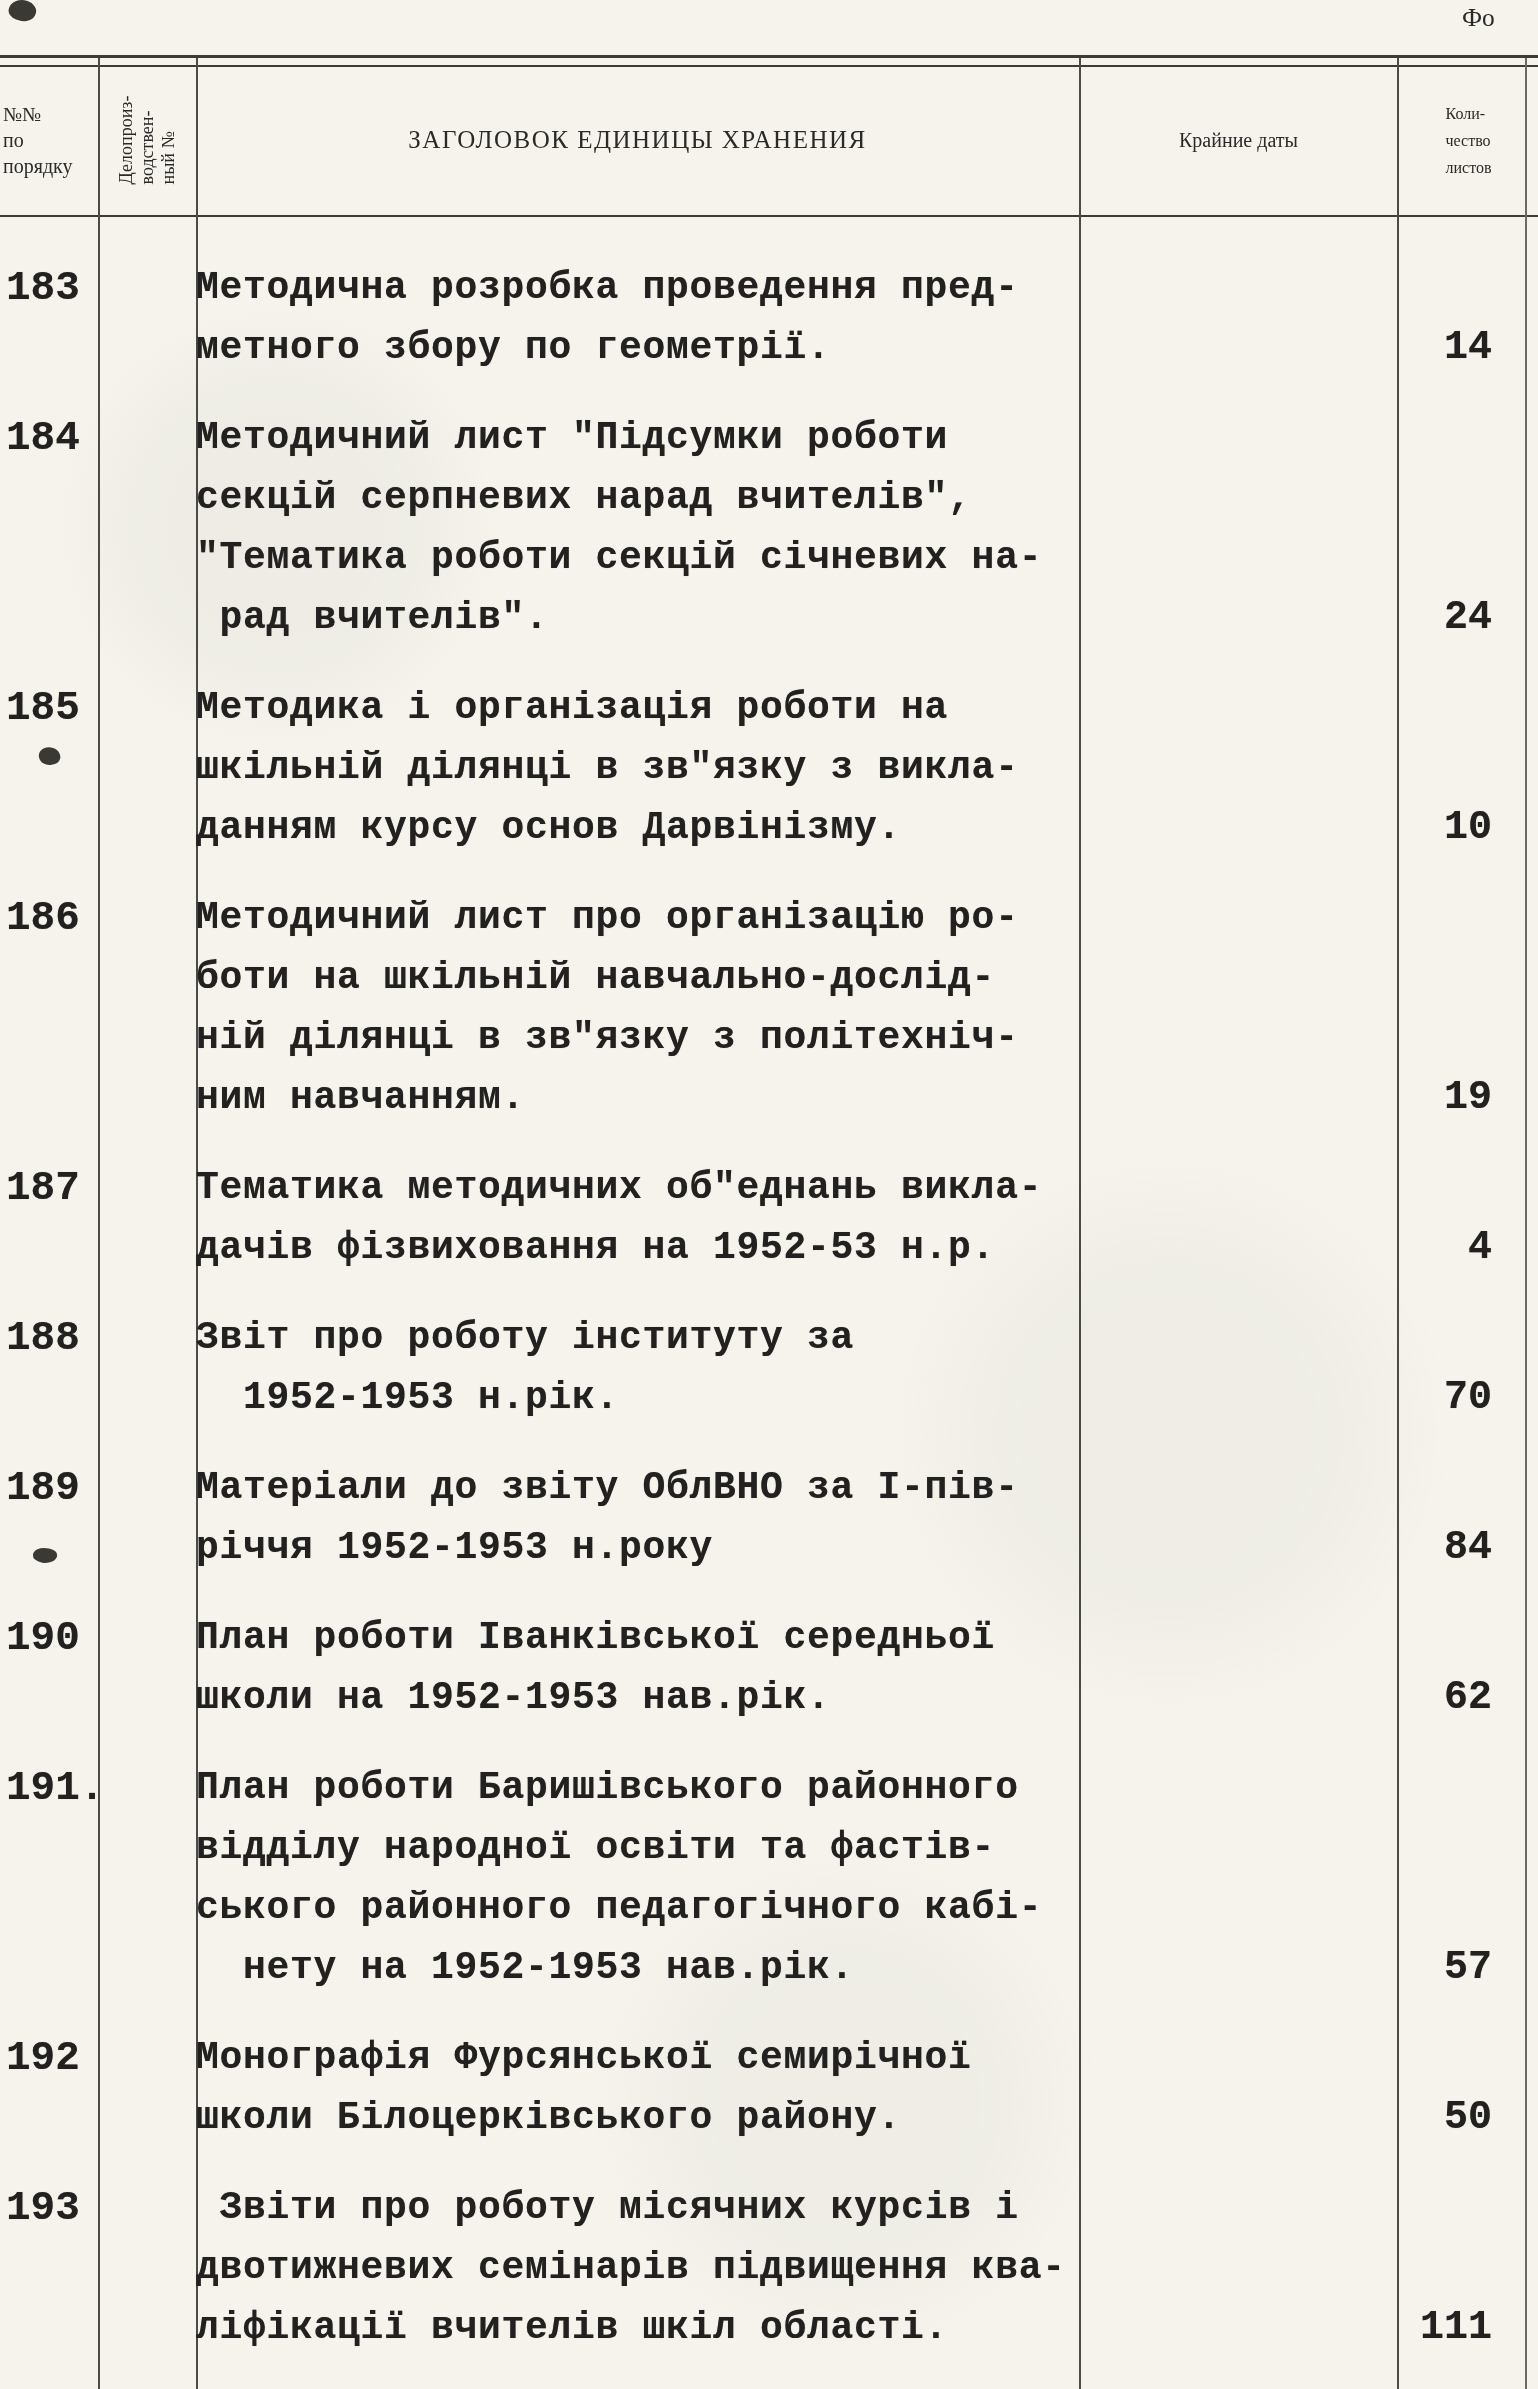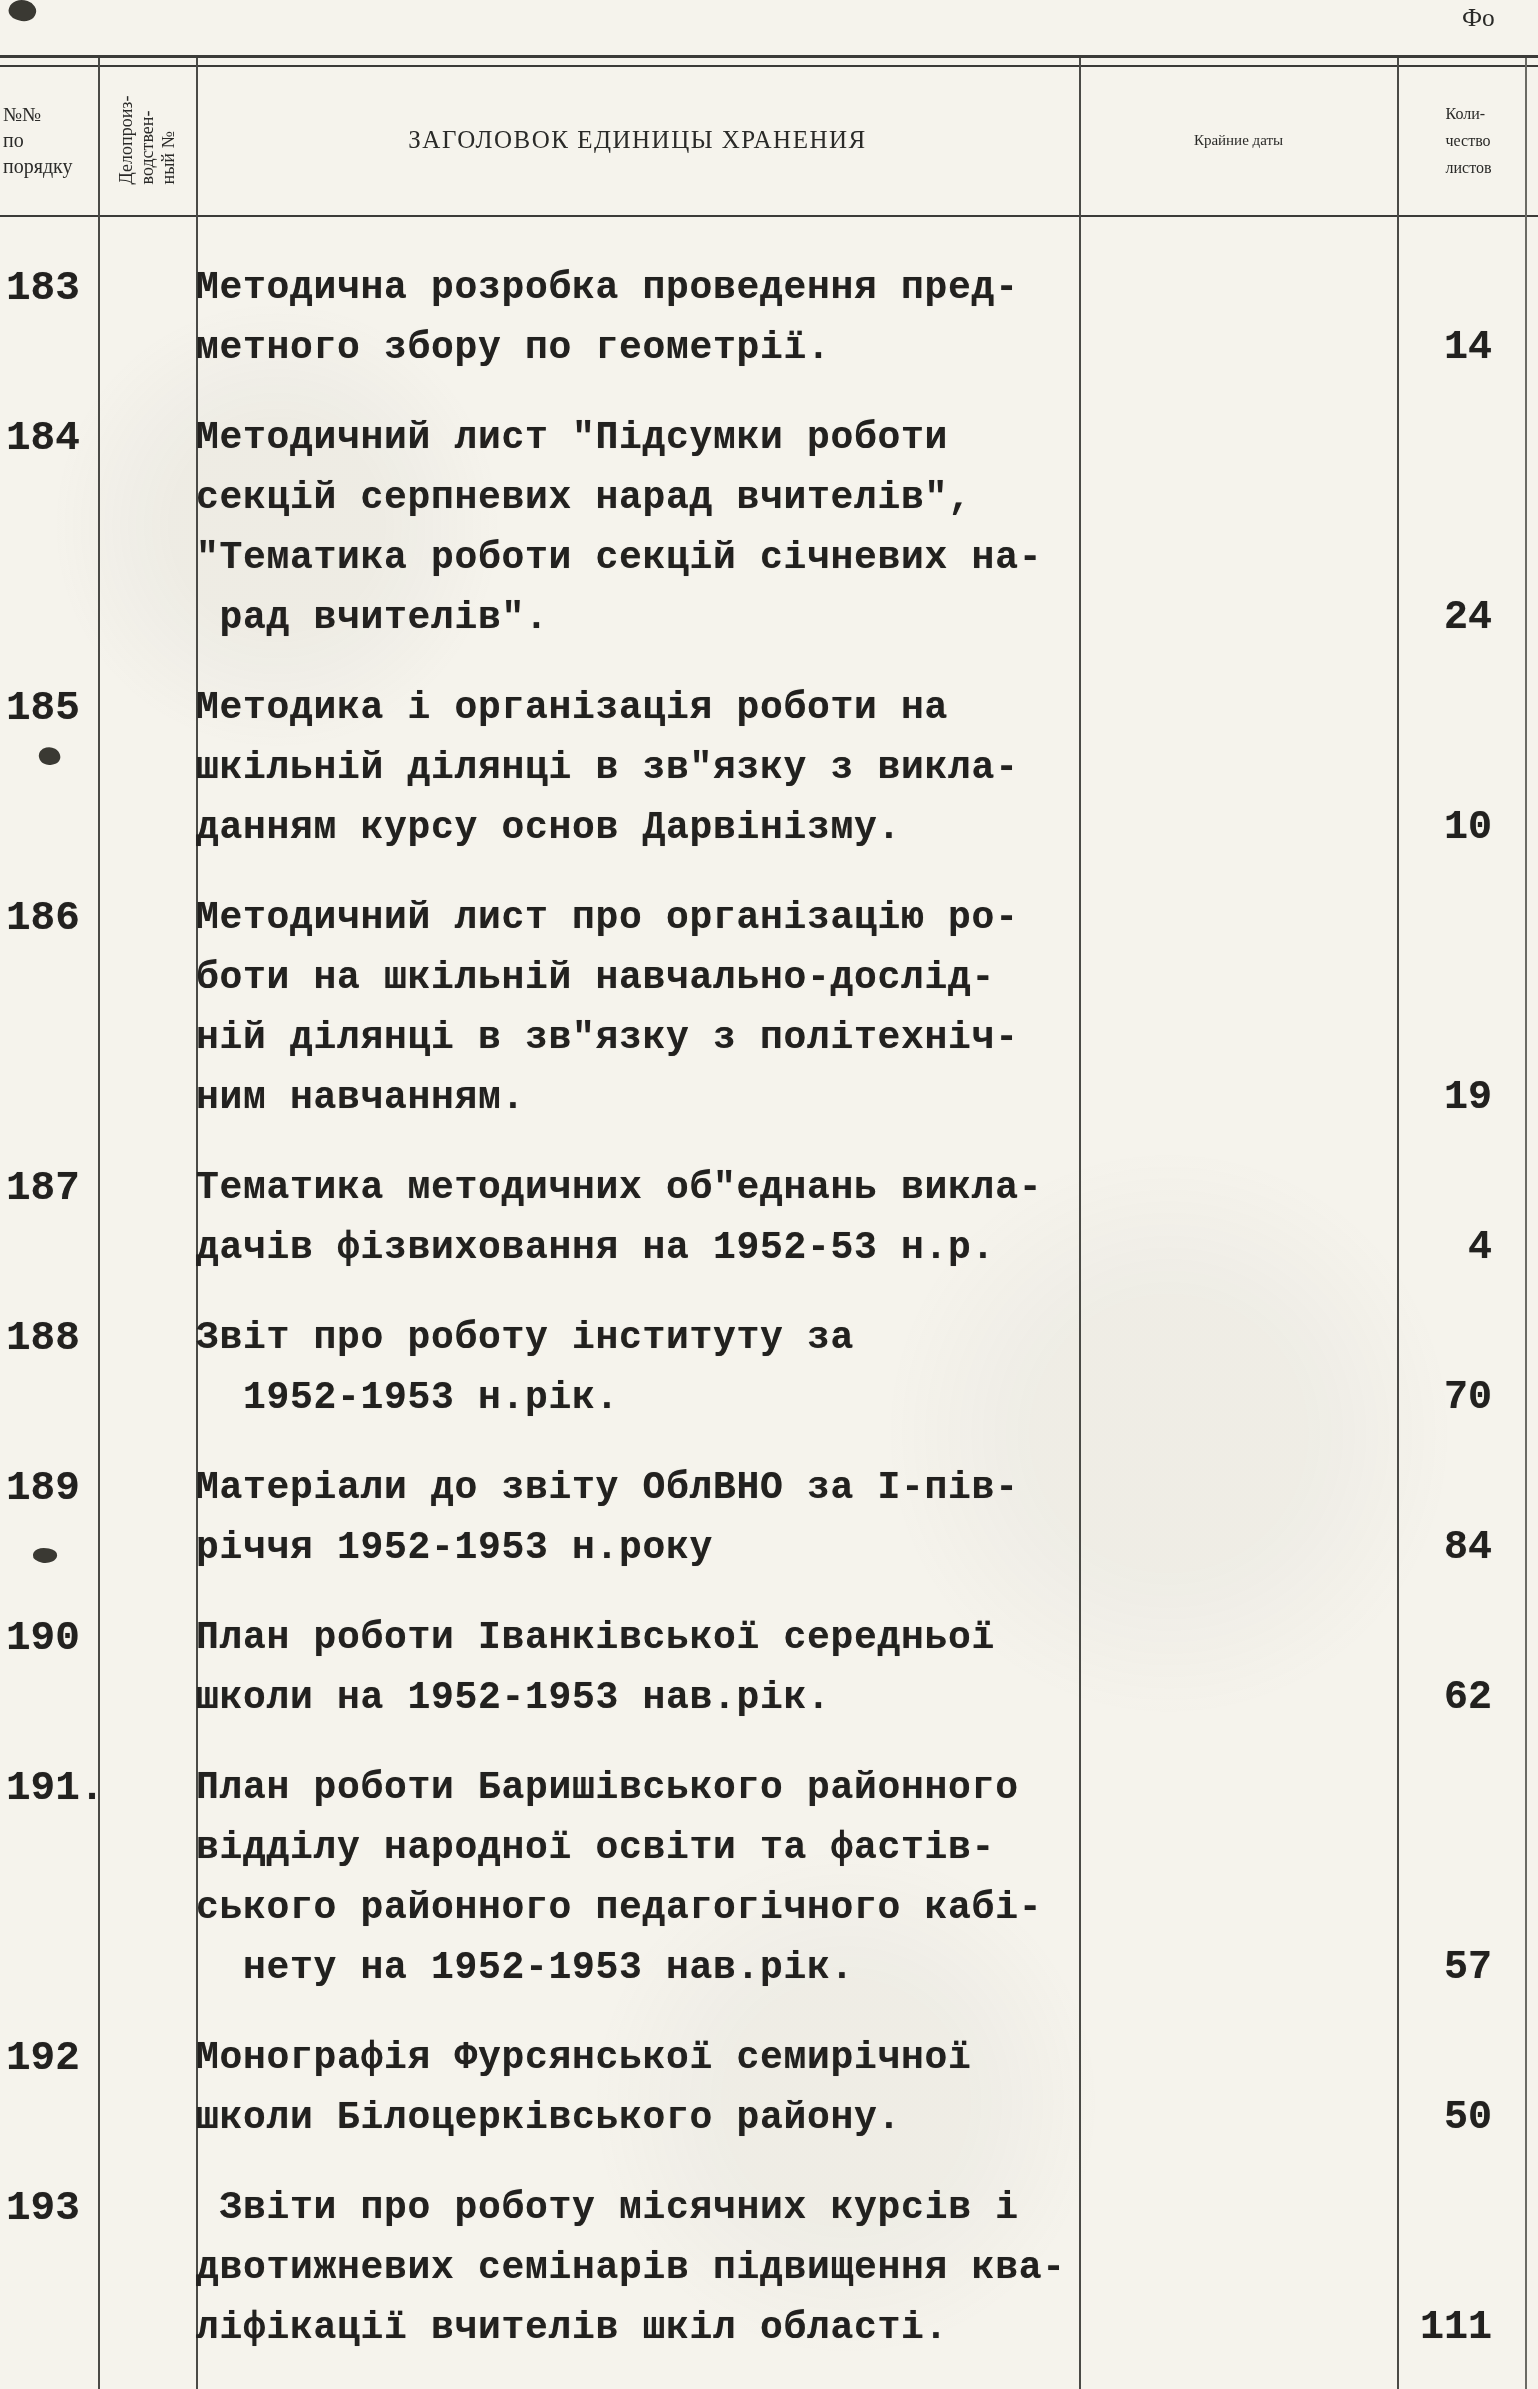--- a/index.html
+++ b/index.html
@@ -30,21 +30,21 @@
   .hcell{box-sizing:border-box;display:flex;align-items:center;justify-content:center;}
   .h-num{width:98px;justify-content:flex-start;padding-left:3px;}
   .h-num .lbl{font-size:20px;line-height:26px;white-space:pre-line;}
   .h-rec{width:98px;position:relative;}
   .h-rec .vert{position:absolute;left:50%;top:50%;
     transform:translate(-50%,-50%) rotate(-90deg);
     white-space:pre-line;font-size:18px;line-height:21px;text-align:left;}
   .h-title{width:883px;}
   .h-title .lbl{font-size:25px;letter-spacing:1.5px;}
   .h-dates{width:319px;}
-  .h-dates .lbl{font-size:15px;text-align:right;}
+  .h-dates .lbl{font-size:20px;text-align:right;}
   .h-sheets{width:141px;}
   .h-sheets .lbl{font-size:16px;line-height:27px;white-space:pre-line;text-align:left;}
   .corner-note{position:absolute;left:1462px;top:3px;font-size:25.4px;}
   
   .table-body{position:absolute;left:0;top:258px;width:1539px;
     font-family:"Liberation Mono", monospace;font-weight:700;color:#22211f;
     text-shadow:0 0 0.7px rgba(20,20,20,0.45);}
   .row{display:flex;margin-bottom:30px;}
   .cell{box-sizing:border-box;}
   .cell.num{width:98px;padding-left:6px;font-size:41px;line-height:60px;}

